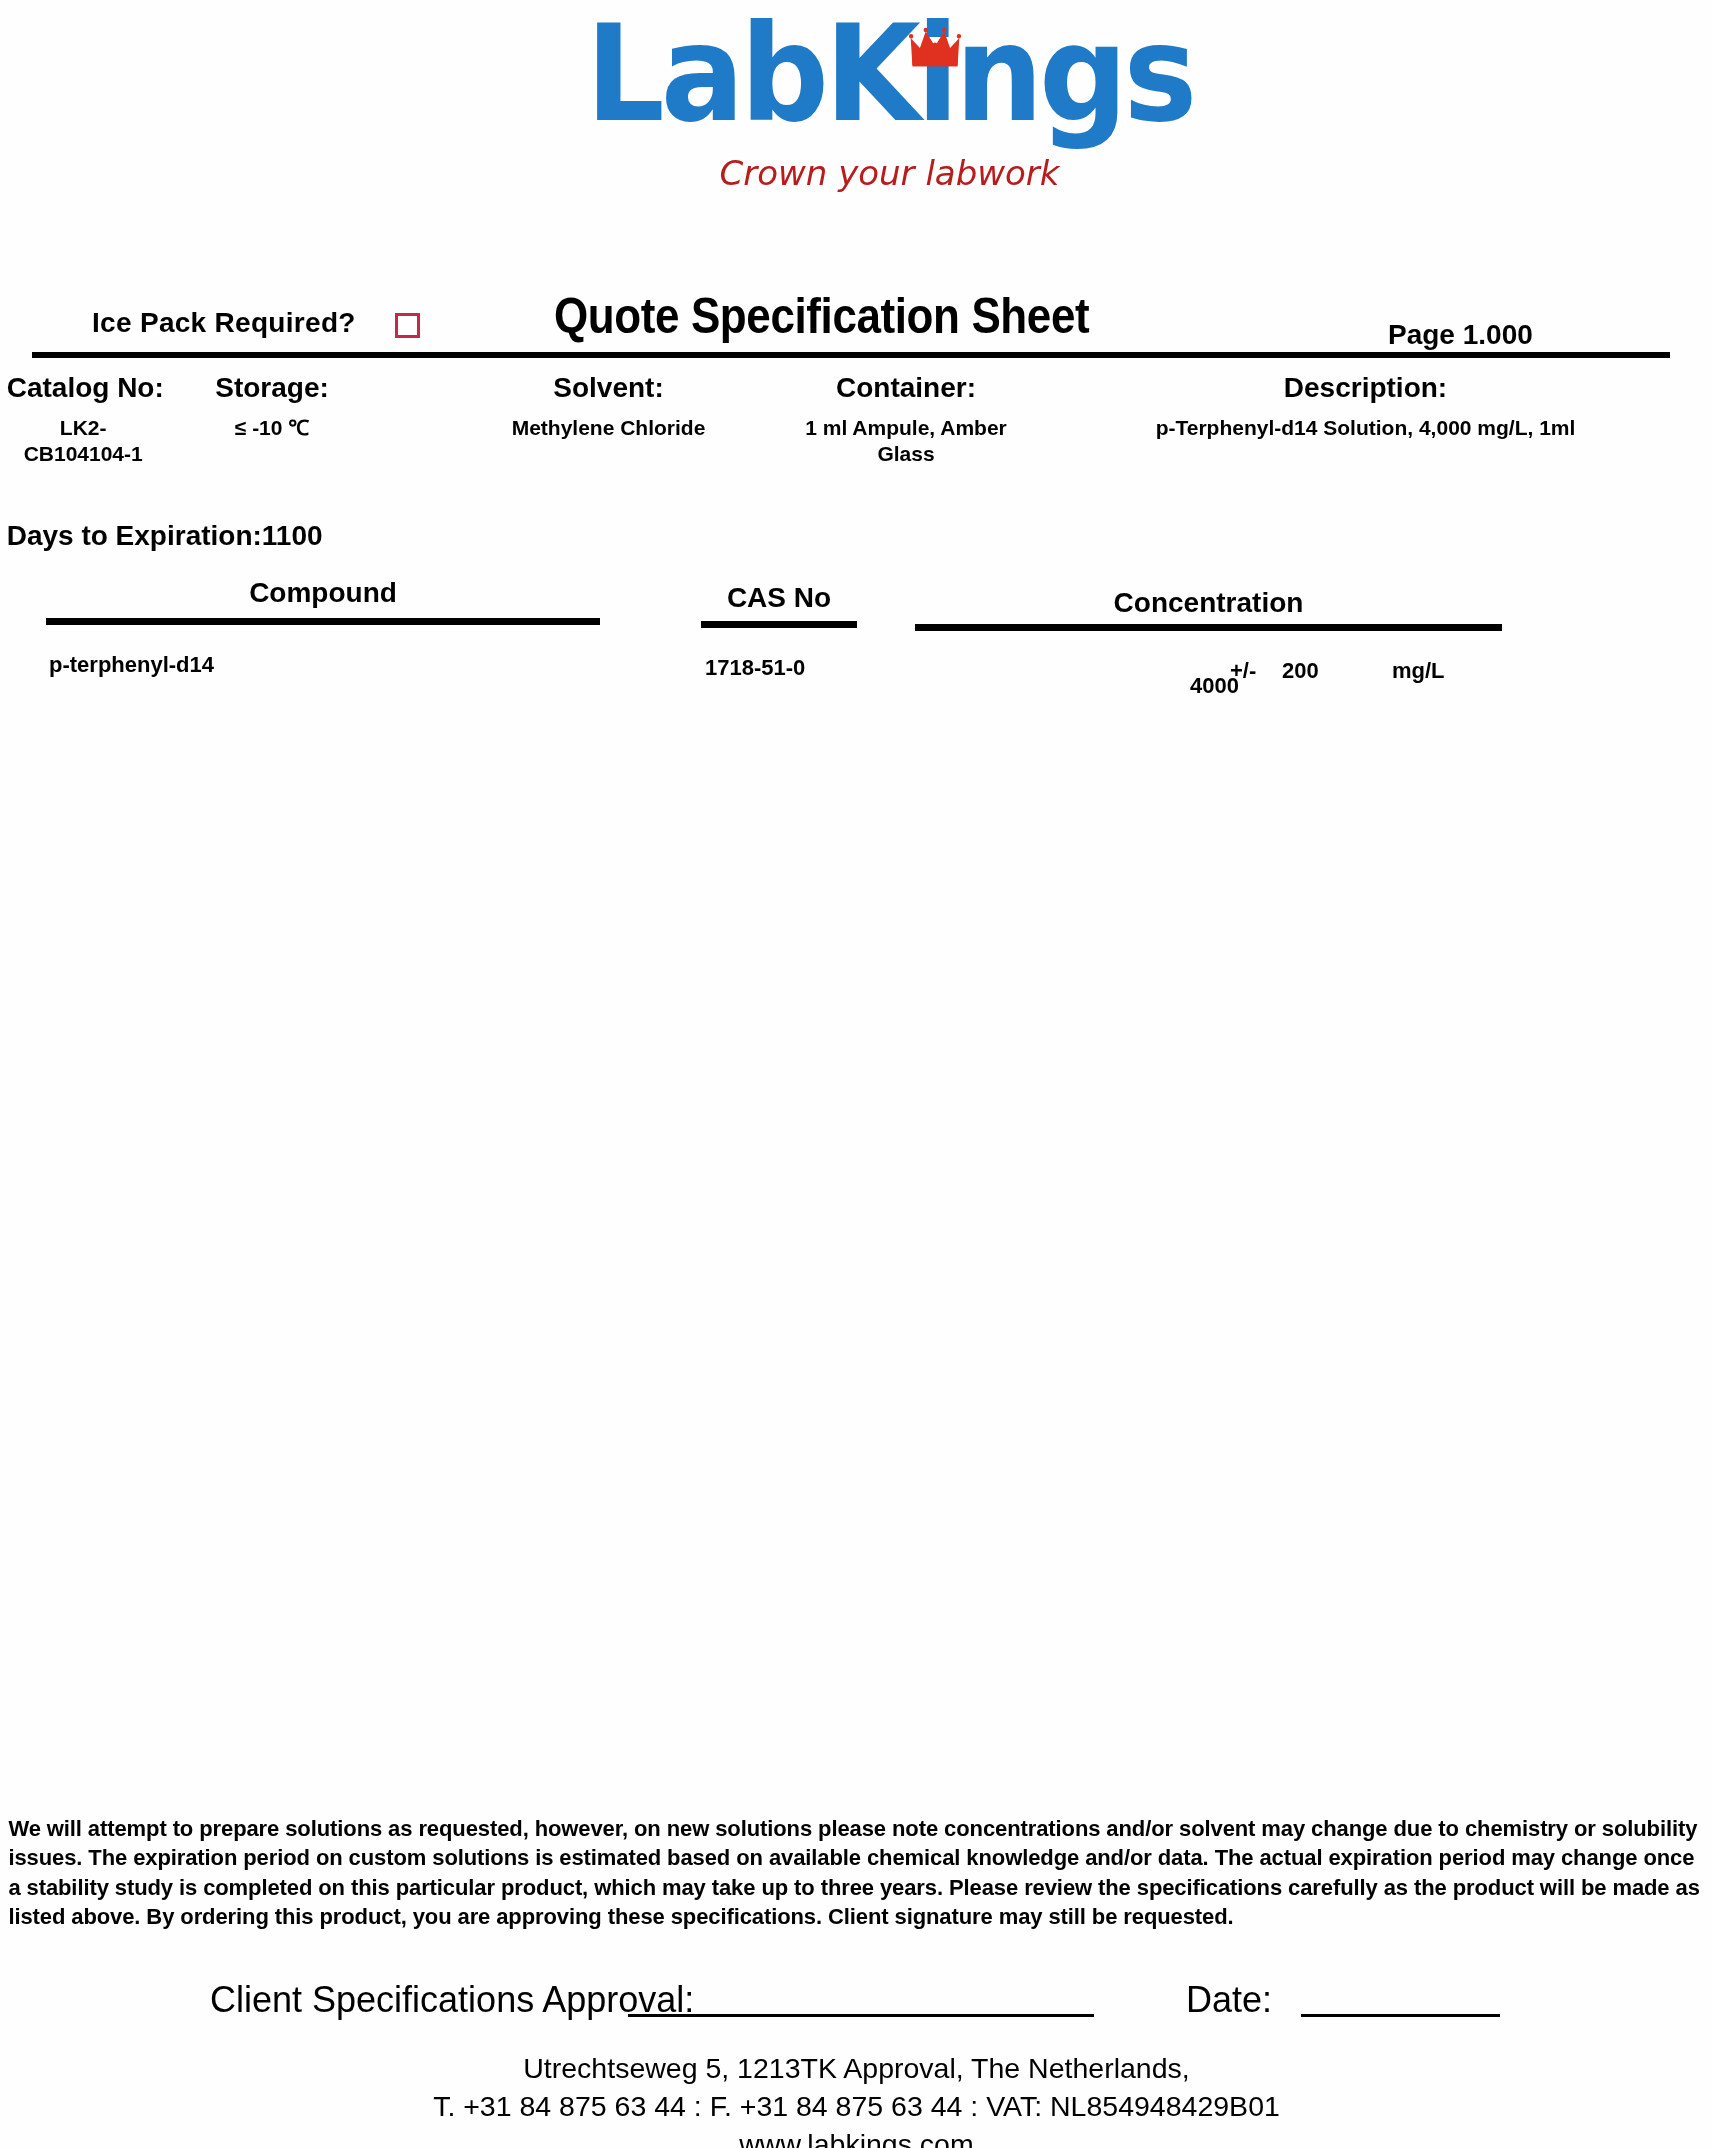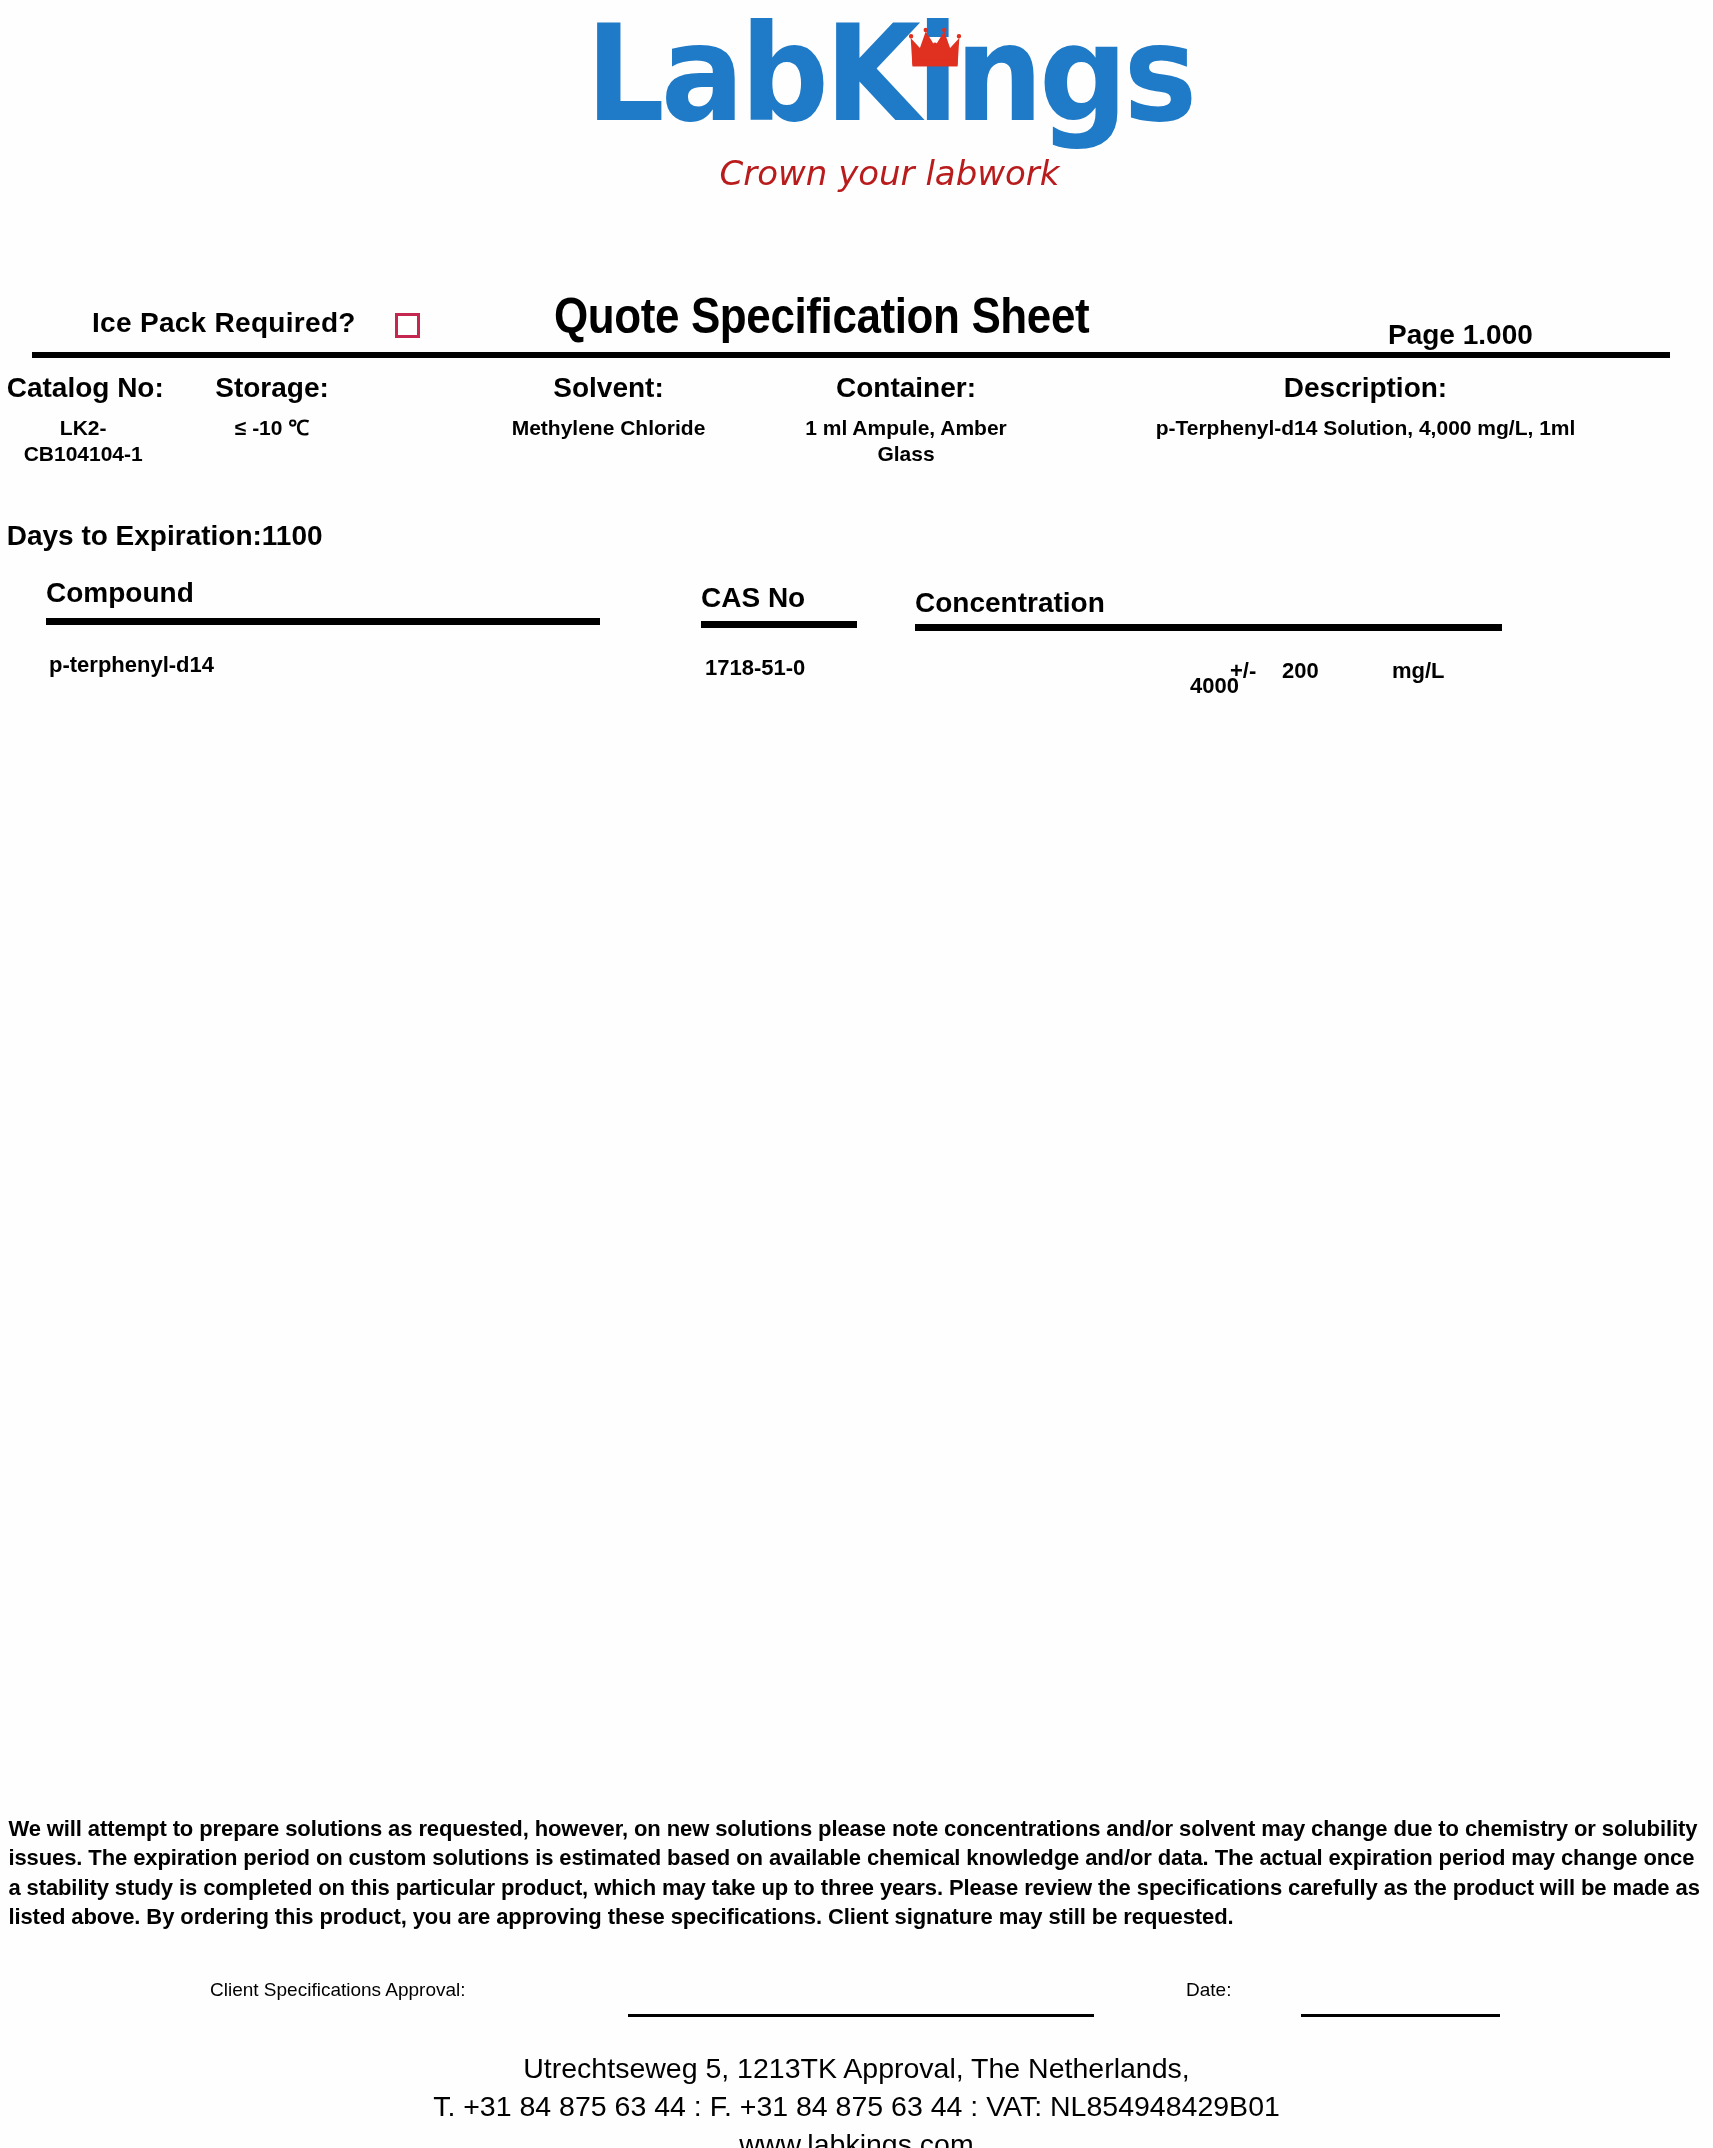--- a/index.html
+++ b/index.html
@@ -143,21 +143,21 @@
     font-size: 28px;
     font-weight: bold;
     white-space: nowrap;
   }
 
   
   .tbl-head {
     position: absolute;
     font-size: 28px;
     font-weight: bold;
-    text-align: left;
+    text-align: center;
     white-space: nowrap;
   }
   #th-compound      { left: 46px;   top: 577px; width: 554px; }
   #th-cas           { left: 701px;  top: 582px; width: 156px; }
   #th-concentration { left: 915px; top: 587px; width: 587px; }
 
   .tbl-rule {
     position: absolute;
     height: 6.7px;
     background: #000000;
@@ -186,21 +186,21 @@
     top: 1814px;
     width: 1697px;
     font-size: 22px;
     font-weight: bold;
     line-height: 1.33;
     letter-spacing: -0.1px;
     text-align: left;
   }
   .sig-label {
     position: absolute;
-    font-size: 19px;
+    font-size: 36px;
     white-space: nowrap;
   }
   #sig-approval-label { left: 210px; top: 1979px; }
   #sig-date-label     { left: 1186px; top: 1979px; }
   .sig-line {
     position: absolute;
     height: 3.4px;
     background: #000000;
   }
   #sig-approval-line { left: 628px;  top: 2014px; width: 466px; }

